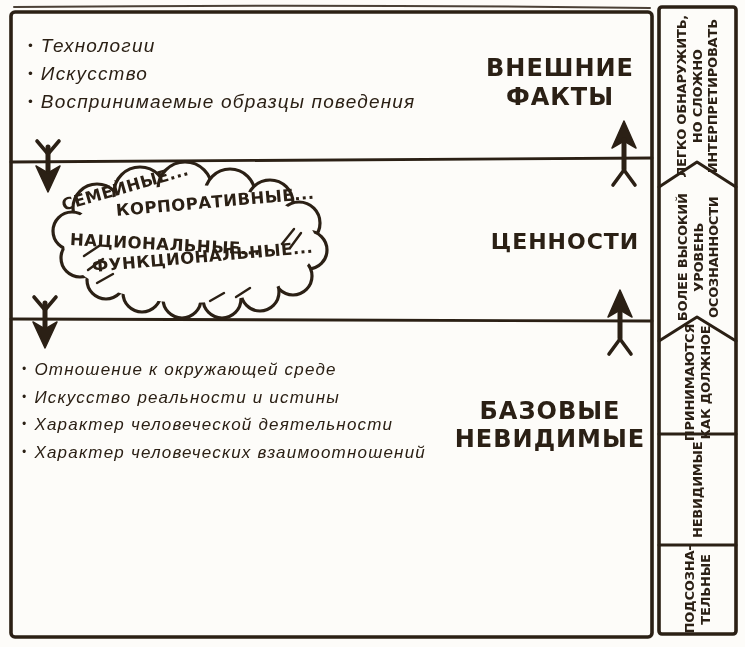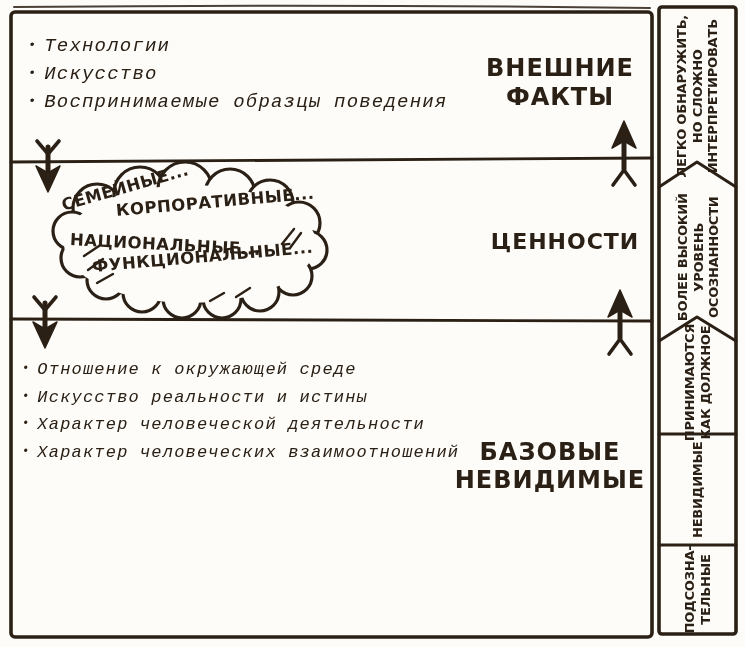--- a/index.html
+++ b/index.html
@@ -8,35 +8,35 @@
     width:745px;height:647px;
     background:#fdfcf9;
     font-family:"DejaVu Sans", sans-serif;
     color:#2b2015;
     overflow:hidden;
   }
   svg{position:absolute;left:0;top:0;}
   .hand-list{
     position:absolute;
     list-style:none;margin:0;padding:0;
-    font-family:Liberation Mono, monospace;
+    font-family:Liberation Sans, sans-serif;
     font-style:italic;
     color:#2b2015;
   }
   .hand-list li::before{content:"•";margin-right:7px;font-size:0.7em;vertical-align:2px;}
   .top-list{left:28px;top:32px;font-size:19px;line-height:28px;letter-spacing:1.2px;}
   .bottom-list{left:22px;top:356px;font-size:17px;line-height:27.5px;letter-spacing:1.2px;}
   .band-title{
     position:absolute;text-align:center;
     font-weight:bold;letter-spacing:1px;
     line-height:29px;
   }
   .title-1{left:455px;top:54px;width:210px;font-size:24px;}
   .title-2{left:455px;top:227px;width:220px;font-size:22px;}
-  .title-3{left:445px;top:438px;width:210px;font-size:24px;line-height:28px;}
+  .title-3{left:445px;top:397px;width:210px;font-size:24px;line-height:28px;}
   .cloud-label{
     position:absolute;
     font-weight:bold;font-size:16.5px;
     white-space:nowrap;
     transform-origin:0 50%;
     letter-spacing:0.5px;
   }
   .cl-0{left:62px;top:196px;transform:rotate(-16deg);}
   .cl-1{left:116px;top:201px;transform:rotate(-5deg);}
   .cl-2{left:70px;top:230px;transform:rotate(3deg);}

